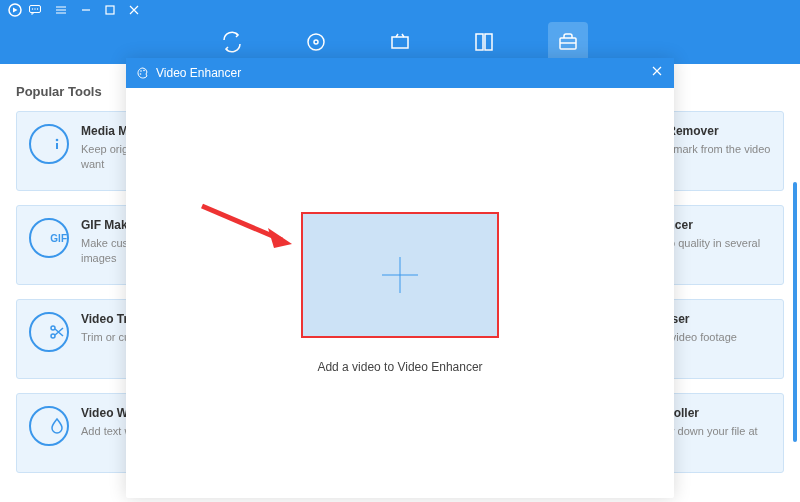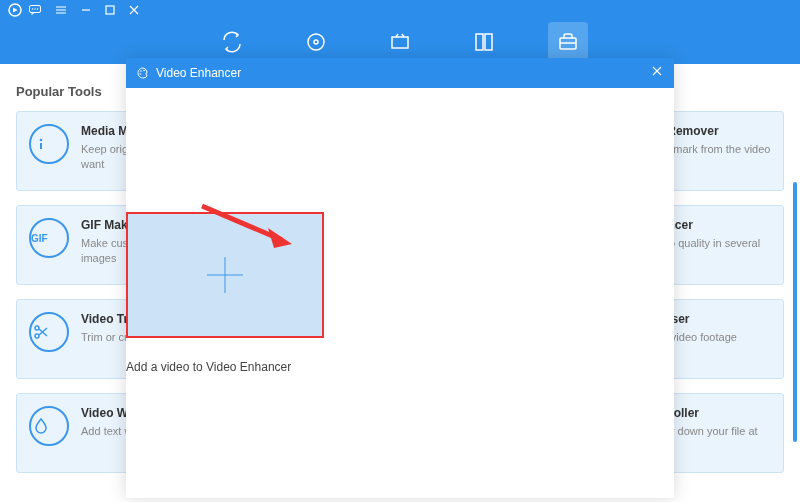--- a/index.html
+++ b/index.html
@@ -36,21 +36,21 @@
   .section-title { font-size: 13px; font-weight: 600; color: #555; margin-bottom: 12px; }
 
   .tools-row { display: flex; gap: 14px; margin-bottom: 14px; }
   .tool-card {
     flex: 1; min-height: 80px; border: 1px solid #cce2f6;
     background: #eaf4fd; border-radius: 3px; padding: 12px;
     display: flex; gap: 12px;
   }
   .tool-icon {
     width: 40px; height: 40px; border: 2px solid #3b97eb; border-radius: 50%;
-    display: flex; align-items: center; justify-content: flex-start;
+    display: flex; align-items: center; justify-content: flex-end;
     color: #3b97eb; flex-shrink: 0;
   }
   .tool-text { flex: 1; min-width: 0; }
   .tool-name { font-weight: 700; font-size: 12px; color: #333; margin-bottom: 4px; }
   .tool-desc { font-size: 11px; color: #888; line-height: 1.4; }
   .vscroll {
     position: absolute; right: 3px; top: 118px; width: 4px; height: 260px;
     background: #3b97eb; border-radius: 2px;
   }
 
@@ -66,21 +66,21 @@
   }
   .modal-header {
     height: 30px; background: #2c8eea; display: flex; align-items: center;
     padding: 0 10px; color: #fff;
   }
   .modal-header .mh-icon { width: 14px; height: 14px; margin-right: 6px; display: flex; align-items: center; }
   .modal-header .mh-title { font-size: 12px; flex: 1; }
   .modal-header .mh-close { cursor: pointer; font-size: 16px; }
   .modal-body {
     flex: 1; display: flex; flex-direction: column;
-    align-items: flex-start; justify-content: center; position: relative;
+    align-items: center; justify-content: center; position: relative;
   }
   .drop-zone {
     width: 198px; height: 126px; background: #cce2f6;
     border: 2px solid #e33; display: flex; align-items: center;
     justify-content: center; cursor: pointer; position: relative;
   }
   .plus { position: relative; width: 36px; height: 36px; }
   .plus::before, .plus::after {
     content: ""; position: absolute; background: #3b97eb;
   }

